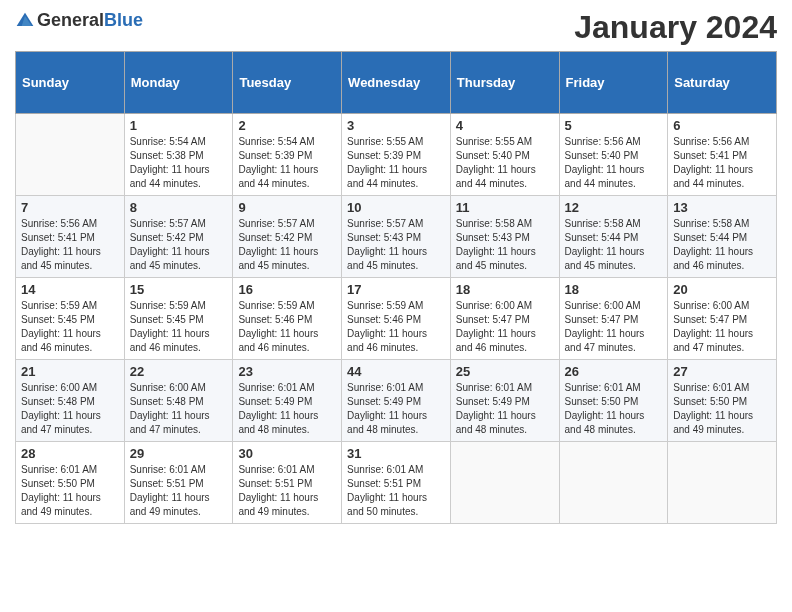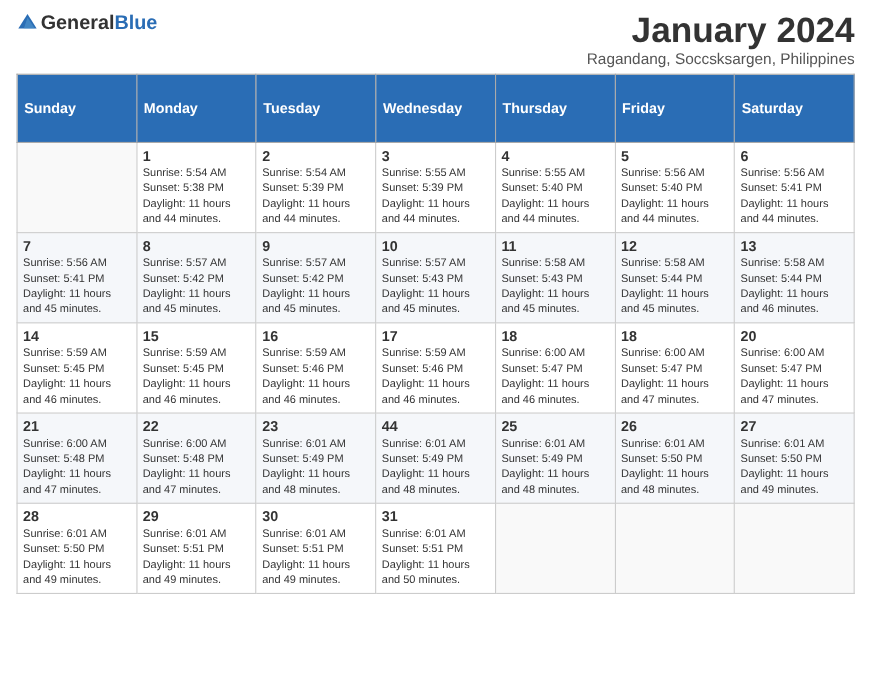--- a/index.html
+++ b/index.html
@@ -31,21 +31,21 @@
       font-size: 18px;
       font-weight: bold;
     }
     .logo-general { color: #333; }
     .logo-blue { color: #2a6db5; }
     .logo-icon {
       width: 20px;
       height: 20px;
     }
     .title-area {
-      text-align: right;
+      text-align: center;
       margin-left: 44px;
     }
     .month-title {
       font-size: 32px;
       font-weight: bold;
       color: #333;
       line-height: 1.1;
     }
     .location-title {
       font-size: 14px;
@@ -104,21 +104,20 @@
       <svg class="logo-icon" viewBox="0 0 24 24" xmlns="http://www.w3.org/2000/svg">
         <polygon points="12,2 22,18 2,18" fill="#2a6db5"></polygon>
         <polygon points="12,6 20,18 8,18" fill="#5a9fd4" opacity="0.5"></polygon>
       </svg>
       <div>
         <span class="logo-text logo-general">General</span><span class="logo-text logo-blue">Blue</span>
       </div>
     </div>
     <div class="title-area">
       <div class="month-title">January 2024</div>
-      <div class="location-title">Ragandang, Soccsksargen, Philippines</div>
     </div>
   </div>
 
   <table>
     <thead>
       <tr>
         <th>Sunday</th>
         <th>Monday</th>
         <th>Tuesday</th>
         <th>Wednesday</th>

